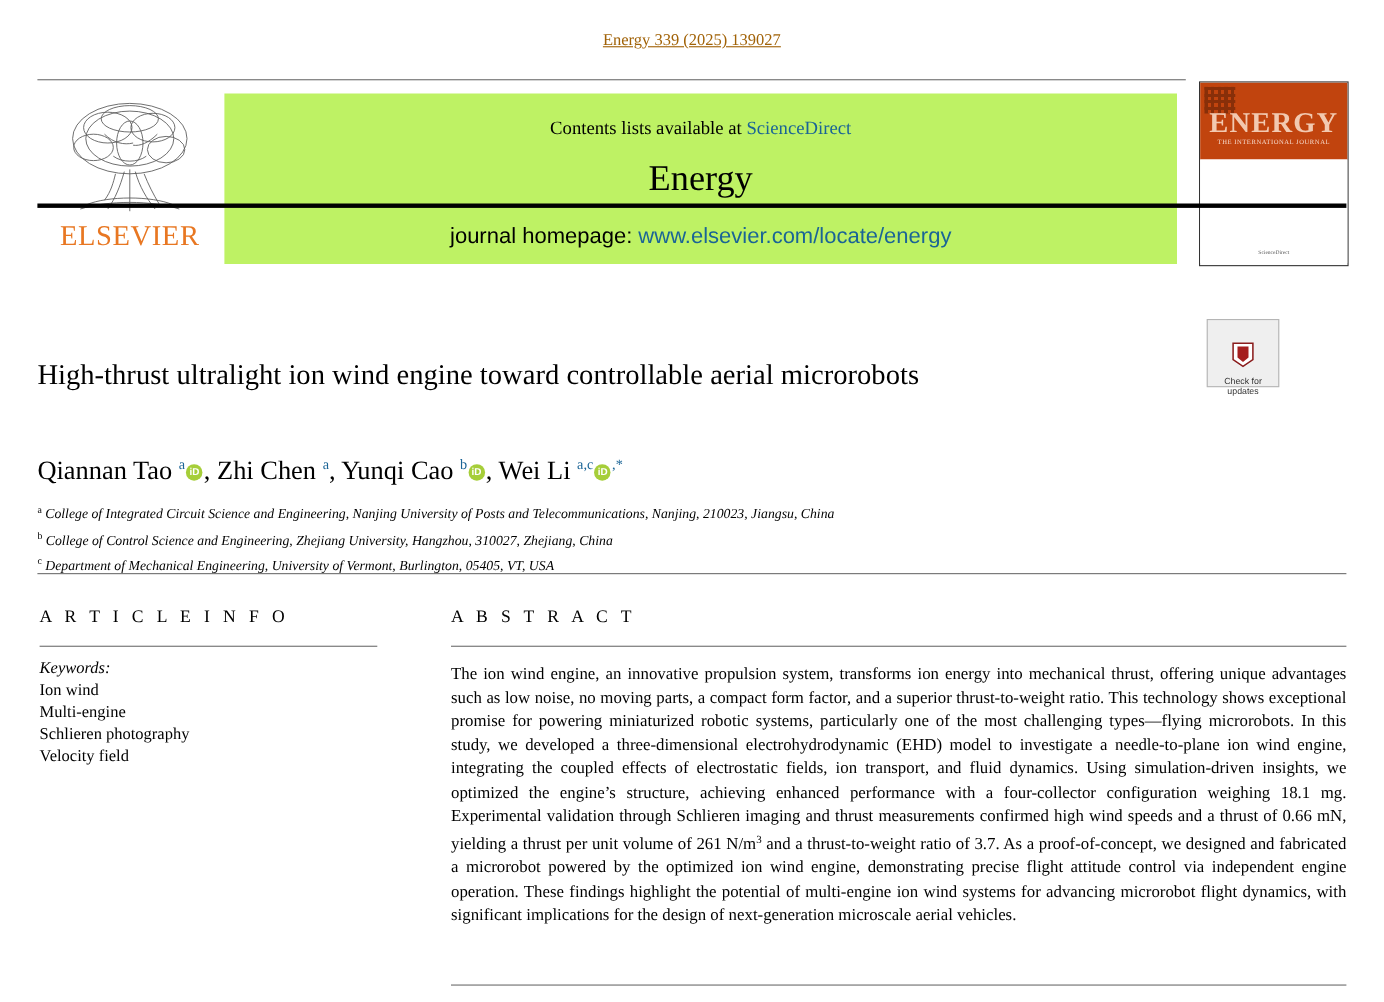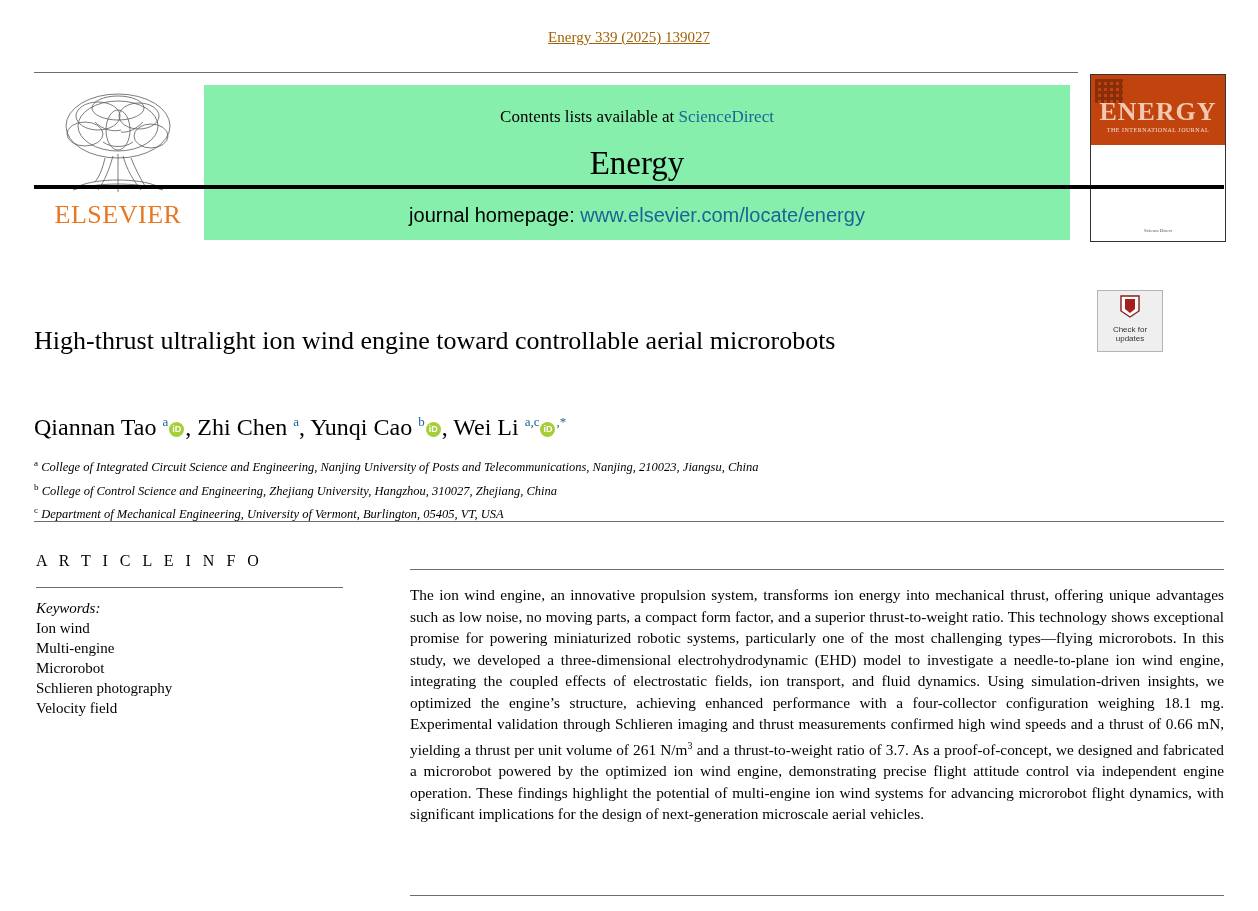--- a/index.html
+++ b/index.html
@@ -69,21 +69,21 @@
     letter-spacing: 0.5px;
     color: #e87722;
     margin-top: 2px;
   }
   .journal-box {
     position: absolute;
     left: 170px;
     top: 13px;
     width: 866px;
     height: 155px;
-    background: #86efac;
+    background: #bef264;
     text-align: center;
   }
   .contents-line {
     margin-top: 22px;
     font-size: 17px;
     font-family: "Liberation Serif", serif;
   }
   .contents-line a, .homepage-line a {
     color: #1a6496;
     text-decoration: none;
@@ -184,21 +184,21 @@
   .crossmark {
     position: absolute;
     top: 290px;
     left: 1097px;
     width: 66px;
     height: 62px;
     border: 1px solid #b5b5b5;
     background: #efefef;
     text-align: center;
     box-sizing: border-box;
-    padding-top: 4px;
+    padding-top: 20px;
   }
   .crossmark-label {
     font-family: "Liberation Sans", sans-serif;
     font-size: 8px;
     line-height: 9px;
     color: #333333;
     margin-top: 2px;
   }
 
   
@@ -408,26 +408,26 @@
 
   <div class="rule-under-affil"></div>
 
   <div class="info-col">
     <div class="sec-head">A R T I C L E   I N F O</div>
     <div class="info-rule"></div>
     <div class="kw-title">Keywords:</div>
     <div class="kw-list">
       <div>Ion wind</div>
       <div>Multi-engine</div>
-      <div>Microrobot</div>
       <div>Schlieren photography</div>
       <div>Velocity field</div>
     </div>
   </div>
 
   <div class="abs-col">
+    <div class="sec-head">A B S T R A C T</div>
     <div class="abs-rule"></div>
     <div class="abs-body">The ion wind engine, an innovative propulsion system, transforms ion energy into mechanical thrust, offering unique advantages such as low noise, no moving parts, a compact form factor, and a superior thrust-to-weight ratio. This technology shows exceptional promise for powering miniaturized robotic systems, particularly one of the most challenging types—flying microrobots. In this study, we developed a three-dimensional electrohydrodynamic (EHD) model to investigate a needle-to-plane ion wind engine, integrating the coupled effects of electrostatic fields, ion transport, and fluid dynamics. Using simulation-driven insights, we optimized the engine’s structure, achieving enhanced performance with a four-collector configuration weighing 18.1 mg. Experimental validation through Schlieren imaging and thrust measurements confirmed high wind speeds and a thrust of 0.66 mN, yielding a thrust per unit volume of 261 N/m<sup>3</sup> and a thrust-to-weight ratio of 3.7. As a proof-of-concept, we designed and fabricated a microrobot powered by the optimized ion wind engine, demonstrating precise flight attitude control via independent engine operation. These findings highlight the potential of multi-engine ion wind systems for advancing microrobot flight dynamics, with significant implications for the design of next-generation microscale aerial vehicles.</div>
   </div>
 
   <div class="abs-bottom-rule"></div>
 
 </div>
 
 </body></html>

